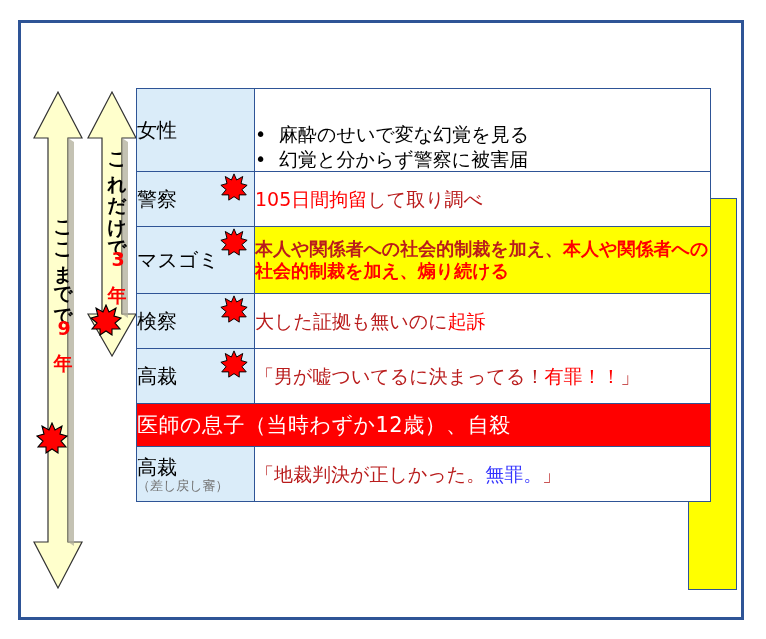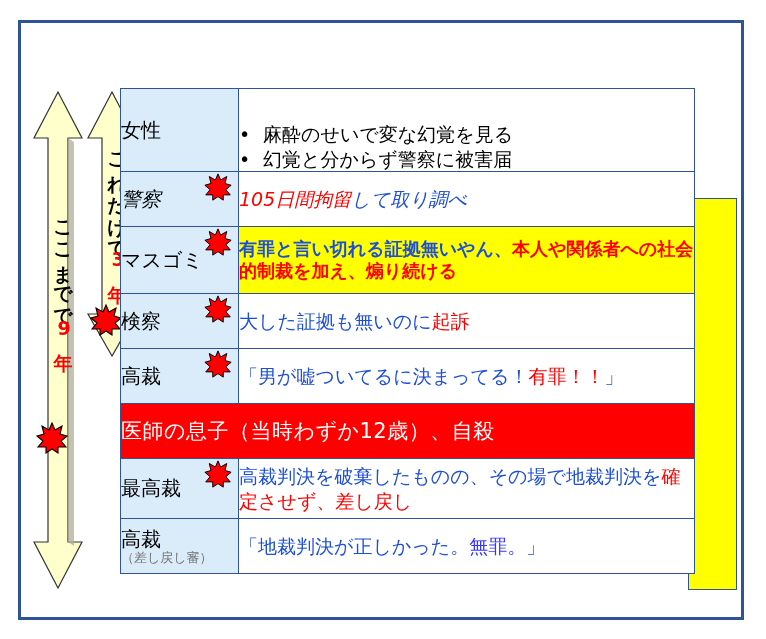--- a/index.html
+++ b/index.html
@@ -30,21 +30,21 @@
   }
 
   
   .yellow-strip{
     position:absolute;left:688px;top:198px;width:49px;height:392px;
     background:#FFFF00;border:1px solid #2E5496;box-sizing:border-box;
   }
 
   
   .table{
-    position:absolute;left:120px;top:88px;width:575px;
+    position:absolute;left:136px;top:88px;width:575px;
     border-collapse:collapse;
   }
   .table td{
     border:1px solid #2E5496;
     padding:0;
     vertical-align:middle;
     box-sizing:border-box;
   }
   .lbl{
     width:118px;background:#DAECF9;position:relative;
@@ -56,21 +56,21 @@
     background:#ffffff;padding:3px 8px 3px 12px;
     font-size:19px;line-height:1.3;color:#000;
   }
   .body-cell.yellow{background:#FFFF00;font-weight:bold;font-size:18px;line-height:1.25;}
   .red-band{
     background:#FF0000;color:#ffffff;font-size:21px;
     padding:6px 8px 6px 14px;letter-spacing:0.5px;white-space:nowrap;
   }
   .r{color:#FF0000;}
   .b{color:#3333FF;}
-  .bk{color:#1d4ed8;}
+  .bk{color:#b91c1c;}
 
   
   .burst{
     position:absolute;right:6px;top:1px;width:28px;height:28px;
     pointer-events:none;
   }
   .burst svg{display:block;width:28px;height:28px;}
 
   
   .arrow{position:absolute;}
@@ -132,41 +132,41 @@
     <tbody id="tbody">
         <tr style="height: 55px;">
           <td class="lbl">
             <div class="lbl-main">女性</div>
           </td>
           <td class="body-cell">
             <div style="white-space: nowrap; margin-top: 33px;"><span style="display:inline-block;width:24px;">•</span><span>麻酔のせいで変な幻覚を見る</span></div>
             <div style="white-space: nowrap;"><span style="display:inline-block;width:24px;">•</span><span>幻覚と分からず警察に被害届</span></div>
           </td>
         </tr>
-        <tr style="height: 55px; font-style: italic;">
+        <tr style="height: 55px;">
           <td class="lbl">
             <div class="lbl-main">警察</div>
             <span class="burst">
               <svg viewBox="0 0 32 32">
                 <polygon points="16,1 19,8 26,4 24,12 31,14 25,19 30,25 22,25 22,31 16,27 10,31 10,25 2,25 7,19 1,14 8,12 6,4 13,8" fill="#FF0000" stroke="#000000" stroke-width="1.1"></polygon>
               </svg>
             </span>
           </td>
           <td class="body-cell"><span class="r">105日間拘留</span><span class="bk">して取り調べ</span></td>
         </tr>
         <tr style="height: 67px;">
           <td class="lbl">
             <div class="lbl-main">マスゴミ</div>
             <span class="burst">
               <svg viewBox="0 0 32 32">
                 <polygon points="16,1 19,8 26,4 24,12 31,14 25,19 30,25 22,25 22,31 16,27 10,31 10,25 2,25 7,19 1,14 8,12 6,4 13,8" fill="#FF0000" stroke="#000000" stroke-width="1.1"></polygon>
               </svg>
             </span>
           </td>
-          <td class="body-cell yellow"><span class="bk">有罪と言い切れる証拠無いやん、</span><span class="r">本人や関係者への社会的制裁を加え、煽り続ける</span></td>
+          <td class="body-cell yellow"><span class="bk">本人や関係者への社会的制裁を加え、</span><span class="r">本人や関係者への社会的制裁を加え、煽り続ける</span></td>
         </tr>
         <tr style="height: 55px;">
           <td class="lbl">
             <div class="lbl-main">検察</div>
             <span class="burst">
               <svg viewBox="0 0 32 32">
                 <polygon points="16,1 19,8 26,4 24,12 31,14 25,19 30,25 22,25 22,31 16,27 10,31 10,25 2,25 7,19 1,14 8,12 6,4 13,8" fill="#FF0000" stroke="#000000" stroke-width="1.1"></polygon>
               </svg>
             </span>
           </td>
@@ -176,33 +176,22 @@
           <td class="lbl">
             <div class="lbl-main">高裁</div>
             <span class="burst">
               <svg viewBox="0 0 32 32">
                 <polygon points="16,1 19,8 26,4 24,12 31,14 25,19 30,25 22,25 22,31 16,27 10,31 10,25 2,25 7,19 1,14 8,12 6,4 13,8" fill="#FF0000" stroke="#000000" stroke-width="1.1"></polygon>
               </svg>
             </span>
           </td>
           <td class="body-cell"><span class="bk">「男が嘘ついてるに決まってる！</span><span class="r">有罪！！</span><span class="bk">」</span></td>
         </tr>
-        <tr style="height: 55px;">
+        <tr style="height: 43px;">
           <td class="red-band" colspan="2">医師の息子（当時わずか12歳）、自殺</td>
-        </tr>
-        <tr style="height: 60px;">
-          <td class="lbl">
-            <div class="lbl-main">最高裁</div>
-            <span class="burst">
-              <svg viewBox="0 0 32 32">
-                <polygon points="16,1 19,8 26,4 24,12 31,14 25,19 30,25 22,25 22,31 16,27 10,31 10,25 2,25 7,19 1,14 8,12 6,4 13,8" fill="#FF0000" stroke="#000000" stroke-width="1.1"></polygon>
-              </svg>
-            </span>
-          </td>
-          <td class="body-cell"><span class="bk">高裁判決を破棄したものの、その場で地裁判決を</span><span class="r">確定させず、差し戻し</span></td>
         </tr>
         <tr style="height: 55px;">
           <td class="lbl">
             <div class="lbl-main">高裁</div>
             <div class="lbl-sub">（差し戻し審）</div>
           </td>
           <td class="body-cell"><span class="bk">「地裁判決が正しかった。</span><span class="b">無罪。</span><span class="bk">」</span></td>
         </tr>
       </tbody>
   </table>

